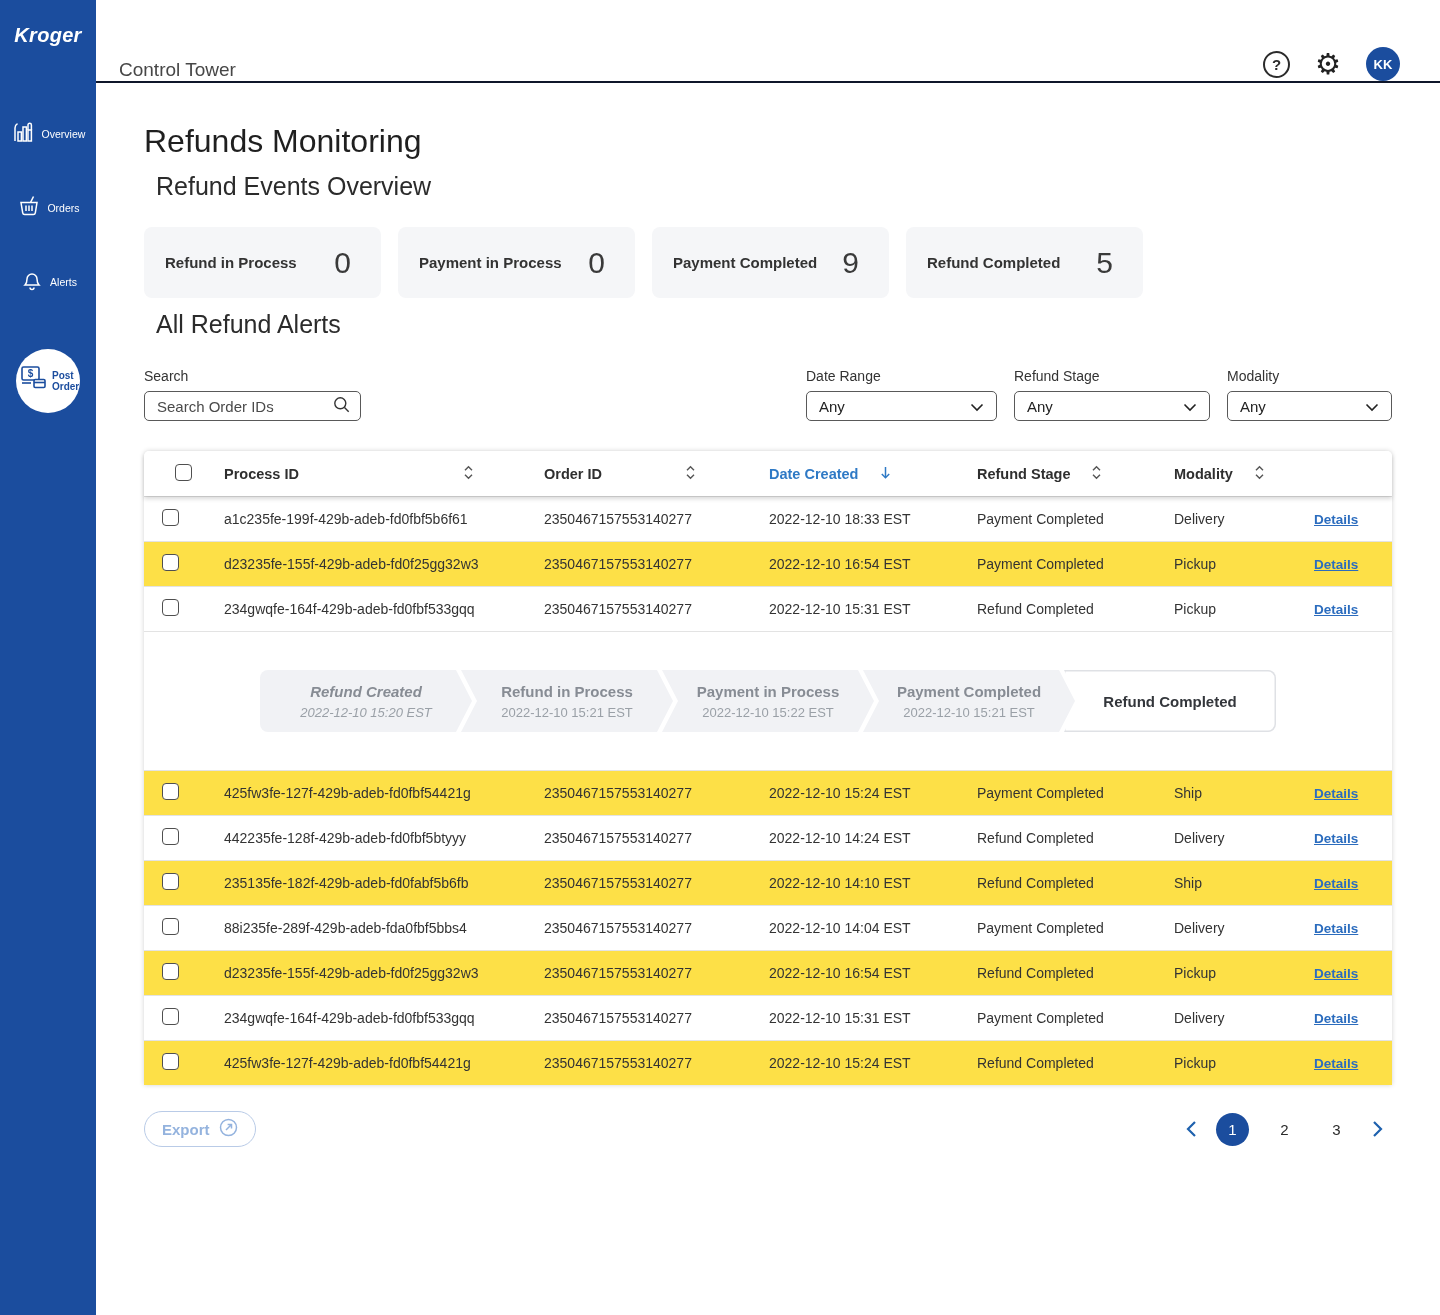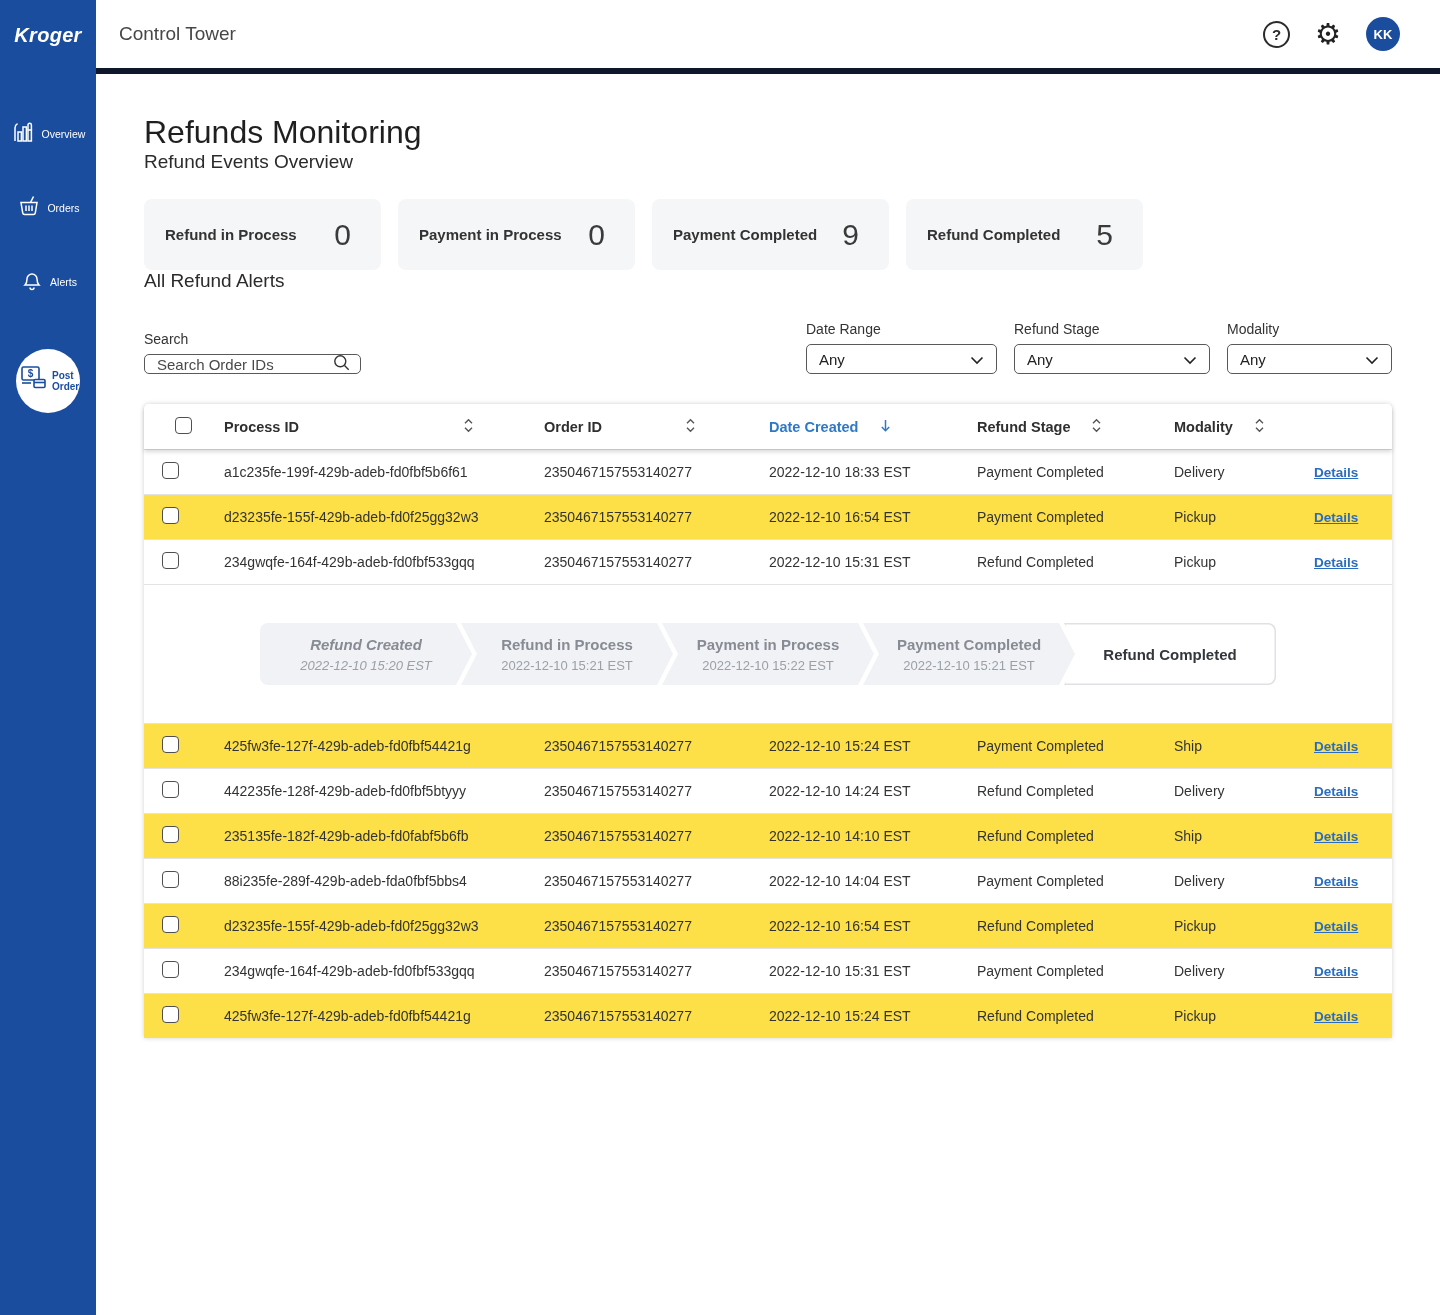--- a/index.html
+++ b/index.html
@@ -25,59 +25,59 @@
   .nav-item .nav-label { font-size:10.5px; color:#fff; }
   .nav-item.active {
     width:64px; height:64px; background:#fff; border-radius:50%;
     justify-content:center; gap:2px; margin-top:8px;
   }
   .nav-item.active .nav-label { color:#1B4D9E; font-size:10px; font-weight:600; }
 
   
   .main { flex:1; display:flex; flex-direction:column; }
   .topbar {
-    height:74px; border-bottom:6px solid #0f172a;
-    display:flex; align-items:center; justify-content:space-between;
+    height:83px; border-bottom:2px solid #0f172a;
+    display:flex; align-items:flex-end; justify-content:space-between;
     padding:0 40px 0 23px;
   }
   .topbar-title { font-size:19px; color:#474747; }
   .topbar-right { display:flex; align-items:center; gap:25px; }
   .help-icon {
     width:27px; height:27px; border:2px solid #2b2b2b; border-radius:50%;
     display:flex; align-items:center; justify-content:center;
     font-size:15px; font-weight:bold; color:#2b2b2b; cursor:pointer;
   }
   .gear-icon { font-size:29px; line-height:1; color:#222; cursor:pointer; }
   .avatar {
     width:34px; height:34px; border-radius:50%; background:#1B4D9E; color:#fff;
     font-size:13px; font-weight:600; display:flex; align-items:center; justify-content:center;
     cursor:pointer;
   }
 
   
   .content { padding:0 48px; }
   h1.page-title { margin:40px 0 0; font-size:32px; font-weight:500; color:#1f1f1f; }
-  h2.section-heading { font-size:19px; font-weight:500; color:#2b2b2b; margin:0; }
+  h2.section-heading { font-size:25px; font-weight:500; color:#2b2b2b; margin:12px; }
   .overview-heading { margin-top:38px; }
   .alerts-heading { margin-top:58px; }
 
   .cards { display:flex; gap:17px; margin-top:26px; }
   .card {
     width:237px; height:71px; background:#f5f6f8; border-radius:8px;
     display:flex; align-items:center; justify-content:space-between;
     padding:0 30px 0 21px;
   }
   .card-label { font-size:15px; font-weight:600; color:#333; }
   .card-value { font-size:30px; color:#3a3a3a; }
 
   
   .filters { display:flex; justify-content:space-between; align-items:flex-end; margin-top:29px; }
   .field-label { font-size:14px; color:#333; display:block; margin-bottom:7px; }
   .search-box {
-    width:217px; height:20px; border:1px solid #595959; border-radius:5px;
+    width:217px; height:30px; border:1px solid #595959; border-radius:5px;
     display:flex; align-items:center; padding:0 10px; background:#fff;
   }
   .search-box input {
     border:none; outline:none; flex:1; font-size:15px; color:#333;
     font-family:"Liberation Sans", sans-serif; background:transparent; min-width:0;
   }
   .search-box input::placeholder { color:#4a4a4a; opacity:1; }
   .dropdown-group { display:flex; gap:17px; }
   .dd {
     height:30px; border:1px solid #595959; border-radius:5px; background:#fff;
@@ -481,15 +481,41 @@
           <div class="cell">425fw3fe-127f-429b-adeb-fd0fbf54421g</div>
           <div class="cell">2350467157553140277</div>
           <div class="cell">2022-12-10 15:24 EST</div>
           <div class="cell">Refund Completed</div>
           <div class="cell">Pickup</div>
           <div class="cell"><span class="details-link">Details</span></div>
         </div>
       </div>
       </div>
 
+      <div class="tfooter">
+        <button class="export-btn">
+          <span>Export</span>
+          <span>
+            <svg width="19" height="19" viewBox="0 0 19 19" fill="none" stroke="#94b3de" stroke-width="1.5">
+              <circle cx="9.5" cy="9.5" r="8"></circle>
+              <path d="M7 12 L12.2 6.8 M8.6 6.5 H12.5 V10.4"></path>
+            </svg>
+          </span>
+        </button>
+        <div class="pagination">
+          <span class="pg-chevron">
+            <svg width="12" height="18" viewBox="0 0 12 18" fill="none" stroke="#1e61ae" stroke-width="2.2">
+                <path d="M10 2 L3 9 L10 16"></path>
+              </svg>
+          </span>
+          <span class="page active">1</span>
+          <span class="page">2</span>
+          <span class="page">3</span>
+          <span class="pg-chevron">
+            <svg width="12" height="18" viewBox="0 0 12 18" fill="none" stroke="#1e61ae" stroke-width="2.2">
+                <path d="M2 2 L9 9 L2 16"></path>
+              </svg>
+          </span>
+        </div>
+      </div>
     </main>
   </div>
 </div>
 
 </body></html>

